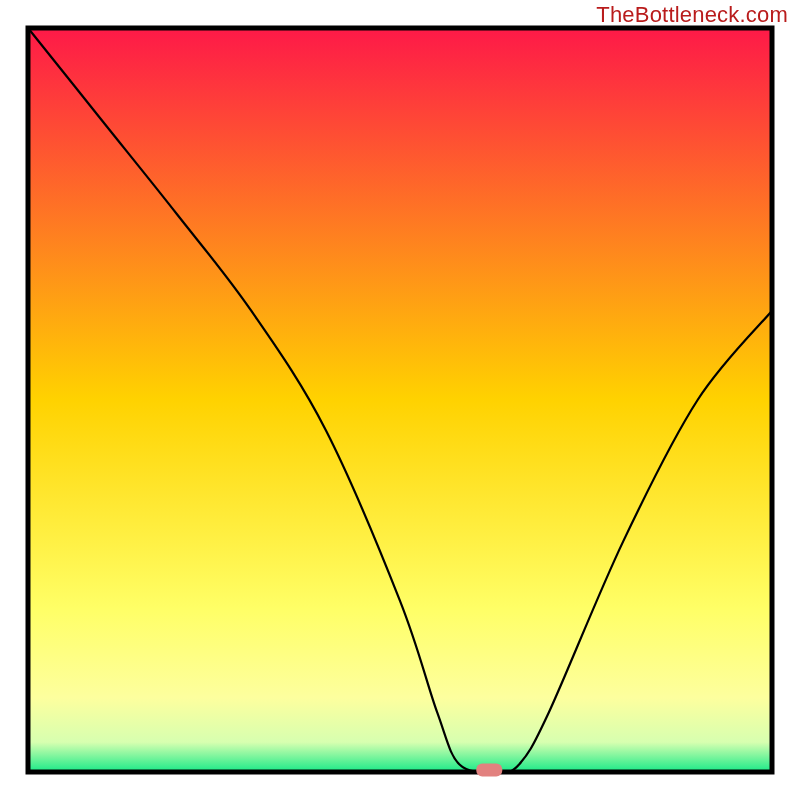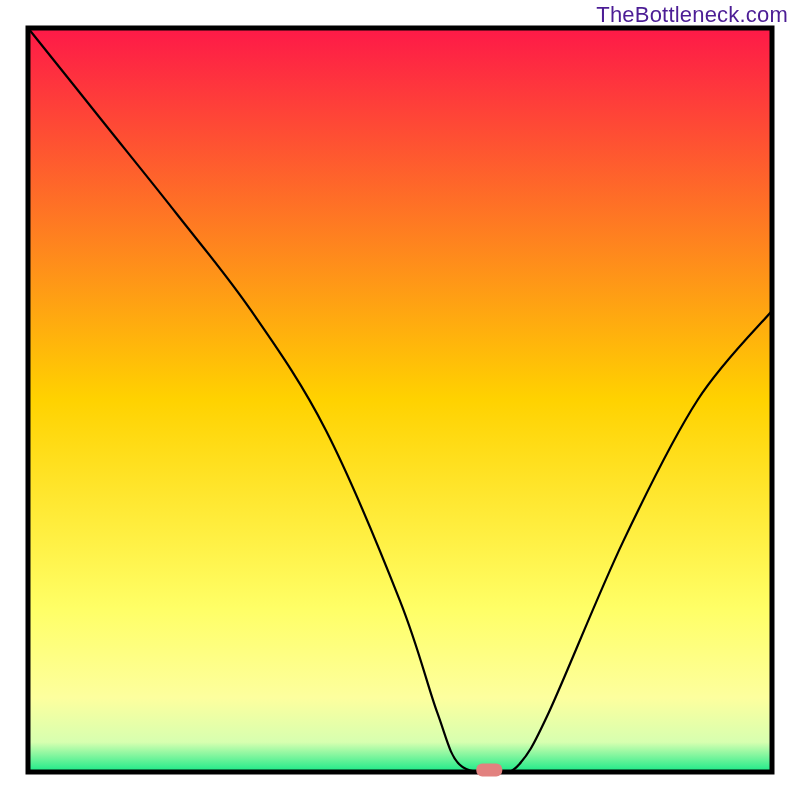--- a/index.html
+++ b/index.html
@@ -15,21 +15,21 @@
     position: relative;
     width: 800px;
     height: 800px;
   }
   .watermark {
     position: absolute;
     top: 2px;
     right: 12px;
     font-size: 22px;
     font-weight: 400;
-    color: #4c1d95;
+    color: #b91c1c;
     letter-spacing: 0.2px;
     z-index: 10;
   }
   svg {
     display: block;
   }
 </style>
 </head>
 <body>
 

